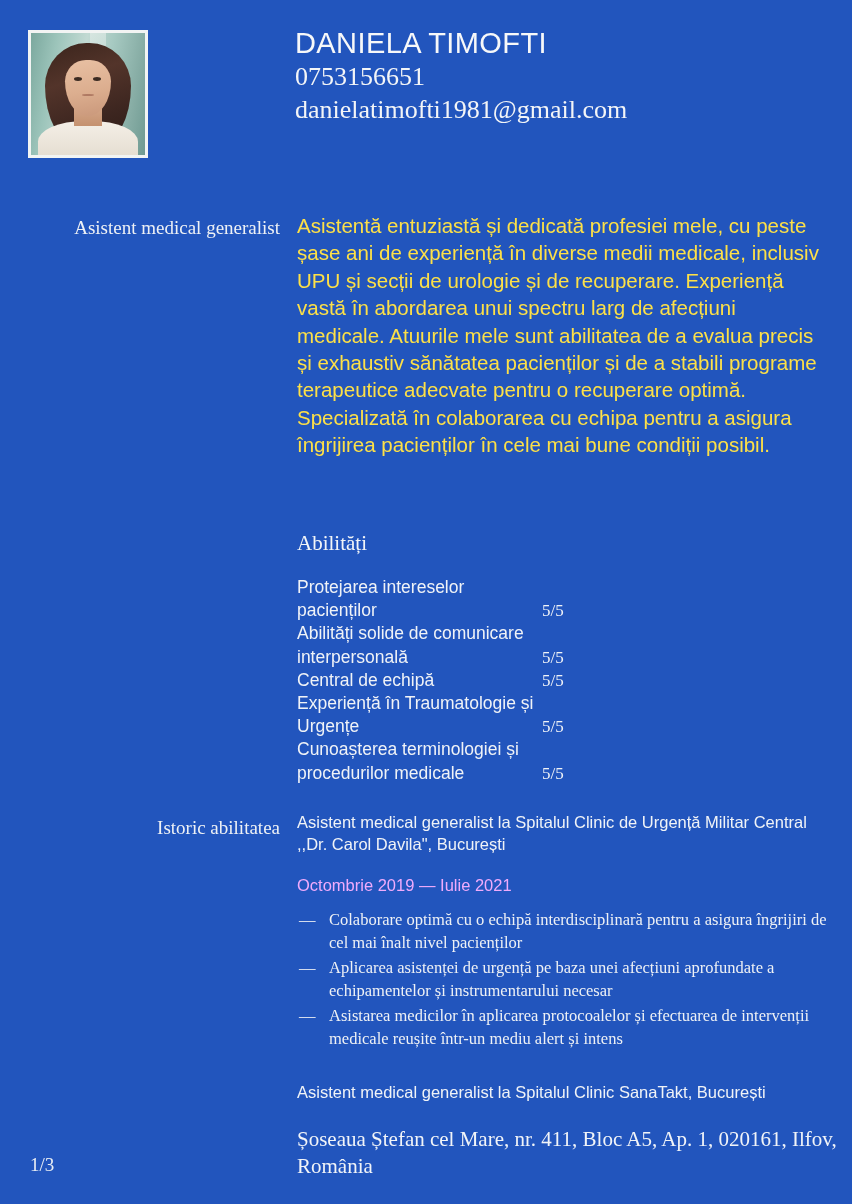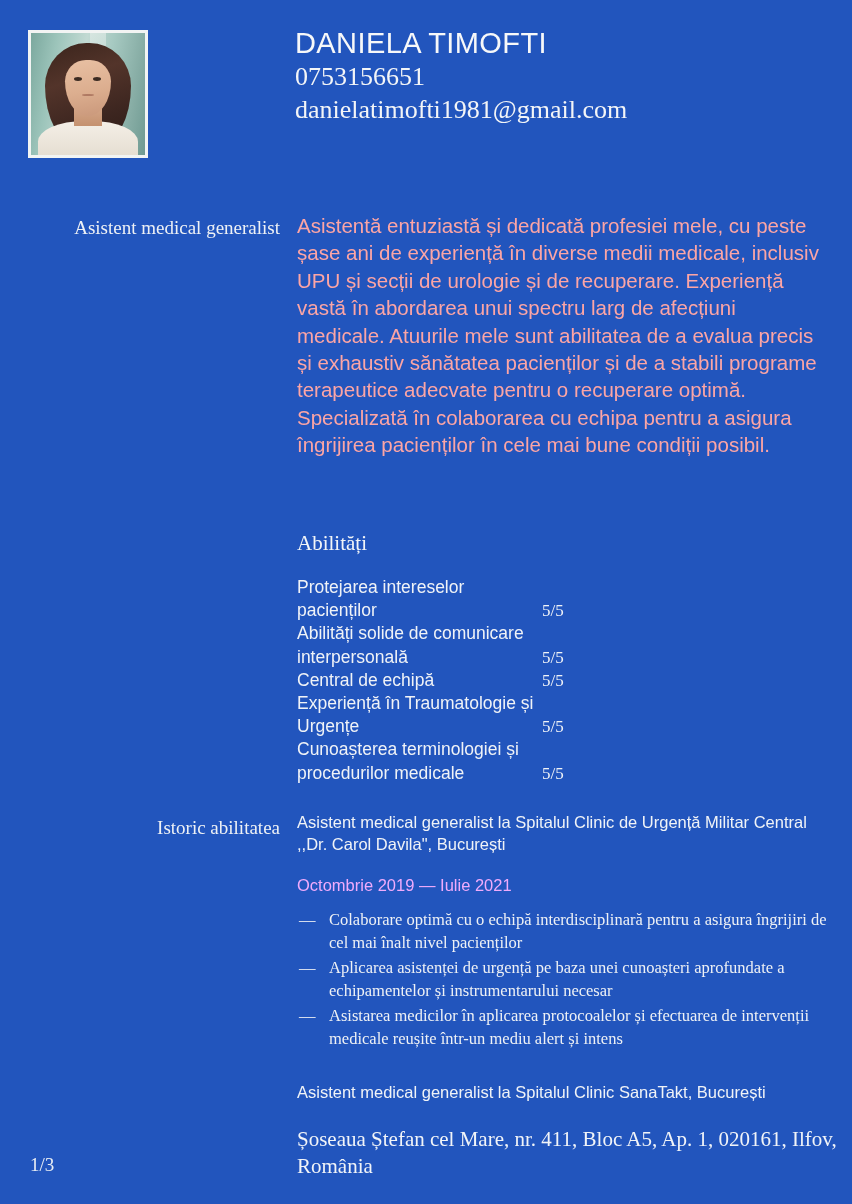--- a/index.html
+++ b/index.html
@@ -154,21 +154,21 @@
     left: 297px;
     top: 0;
     width: 530px;
   }
 
   
   .summary-text {
     font-family: "Liberation Sans", sans-serif;
     font-size: 20.5px;
     line-height: 27.4px;
-    color: #fca5a5;
+    color: #fde047;
     text-align: left;
   }
 
   
   .skills-heading {
     font-family: "Liberation Serif", serif;
     font-size: 21px;
     line-height: 26px;
     color: #f2f5f8;
     margin-bottom: 20px;
@@ -336,21 +336,21 @@
       <div>
         <div class="job-title">Asistent medical generalist la Spitalul Clinic de Urgență Militar Central ,,Dr. Carol Davila", București</div>
         <div class="job-dates">Octombrie 2019 — Iulie 2021</div>
         <ul class="bullets">
           <li>
             <span class="dash">—</span>
             <span>Colaborare optimă cu o echipă interdisciplinară pentru a asigura îngrijiri de cel mai înalt nivel pacienților</span>
           </li>
           <li>
             <span class="dash">—</span>
-            <span>Aplicarea asistenței de urgență pe baza unei cunoașteri aprofundate a echipamentelor și instrumentarului necesar</span>
+            <span>Aplicarea asistenței de urgență pe baza unei afecțiuni aprofundate a echipamentelor și instrumentarului necesar</span>
           </li>
           <li>
             <span class="dash">—</span>
             <span>Asistarea medicilor în aplicarea protocoalelor și efectuarea de intervenții medicale reușite într-un mediu alert și intens</span>
           </li>
         </ul>
       </div>
 
       <div class="job-block-2">
         <div class="job-title">Asistent medical generalist la Spitalul Clinic SanaTakt, București</div>

